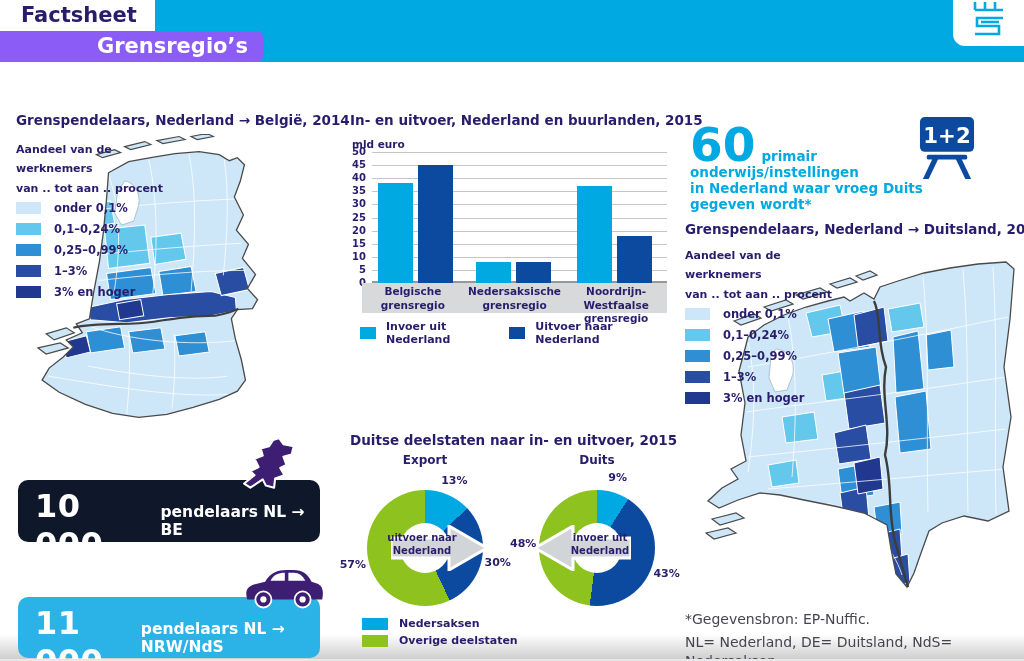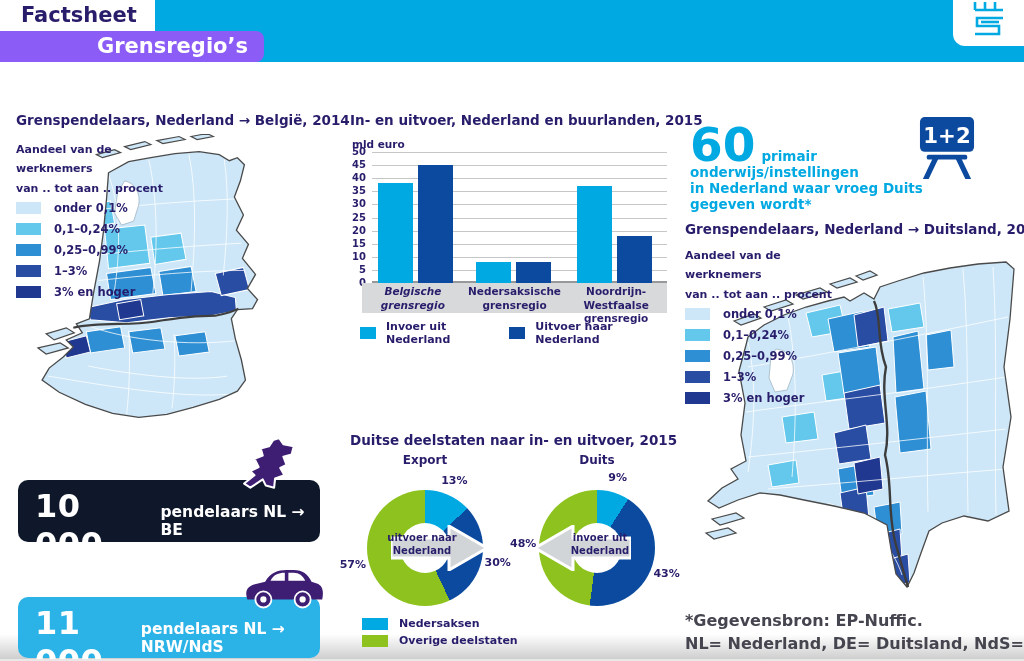--- a/index.html
+++ b/index.html
@@ -67,21 +67,21 @@
   
   .statbox { position:absolute; left:18px; width:302px; border-radius:10px; color:#fff;
       padding:7px 0 0 17px; }
   .statbox .l1 { display:flex; align-items:baseline; }
   .statbox .num { font-size:32px; font-weight:bold; letter-spacing:0.5px; }
   .statbox .txt { font-size:15.5px; font-weight:bold; margin-left:9px; }
   .statbox .l2 { font-size:15.5px; font-weight:bold; margin-top:-2px; }
   .fig-icon { position:absolute; z-index:3; }
 
   
-  .fn { position:absolute; left:685px; font-size:16px; font-weight:bold; line-height:1.35; }
+  .fn { position:absolute; left:685px; font-size:14px; font-weight:normal; line-height:1.35; }
 
   .bottom-fade { position:absolute; left:0; top:634px; width:1024px; height:27px;
       background:linear-gradient(180deg, rgba(170,170,170,0) 0%, rgba(150,150,152,0.5) 100%); z-index:0; }
 </style>
 </head>
 <body>
 
 <div id="canvas">
   <div class="bottom-fade"></div>
 
@@ -208,21 +208,21 @@
         <div class="grid" style="top: 0px;"></div>
         <div class="ytick" style="left: -24px; top: -6px; color: rgb(39, 29, 107);">50</div>
         <div class="bar" style="left: 6.16px; height: 99.56px; background: rgb(0, 169, 226);"></div>
         <div class="bar" style="left: 46.16px; height: 117.9px; background: rgb(11, 74, 158);"></div>
         <div class="bar" style="left: 104.1px; height: 20.96px; background: rgb(0, 169, 226);"></div>
         <div class="bar" style="left: 144.1px; height: 20.96px; background: rgb(11, 74, 158);"></div>
         <div class="bar" style="left: 205.285px; height: 96.94px; background: rgb(0, 169, 226);"></div>
         <div class="bar" style="left: 245.285px; height: 47.16px; background: rgb(11, 74, 158);"></div>
       </div>
     <div class="xband">
-        <div class="cat" style="color: rgb(39, 29, 107); font-style: italic;">
+        <div class="cat" style="color: rgb(39, 29, 107);">
           <div>Belgische</div>
           <div>grensregio</div>
         </div>
         <div class="cat" style="color: rgb(39, 29, 107);">
           <div>Nedersaksische</div>
           <div>grensregio</div>
         </div>
         <div class="cat" style="color: rgb(39, 29, 107);">
           <div>Noordrijn-Westfaalse</div>
           <div>grensregio</div>

